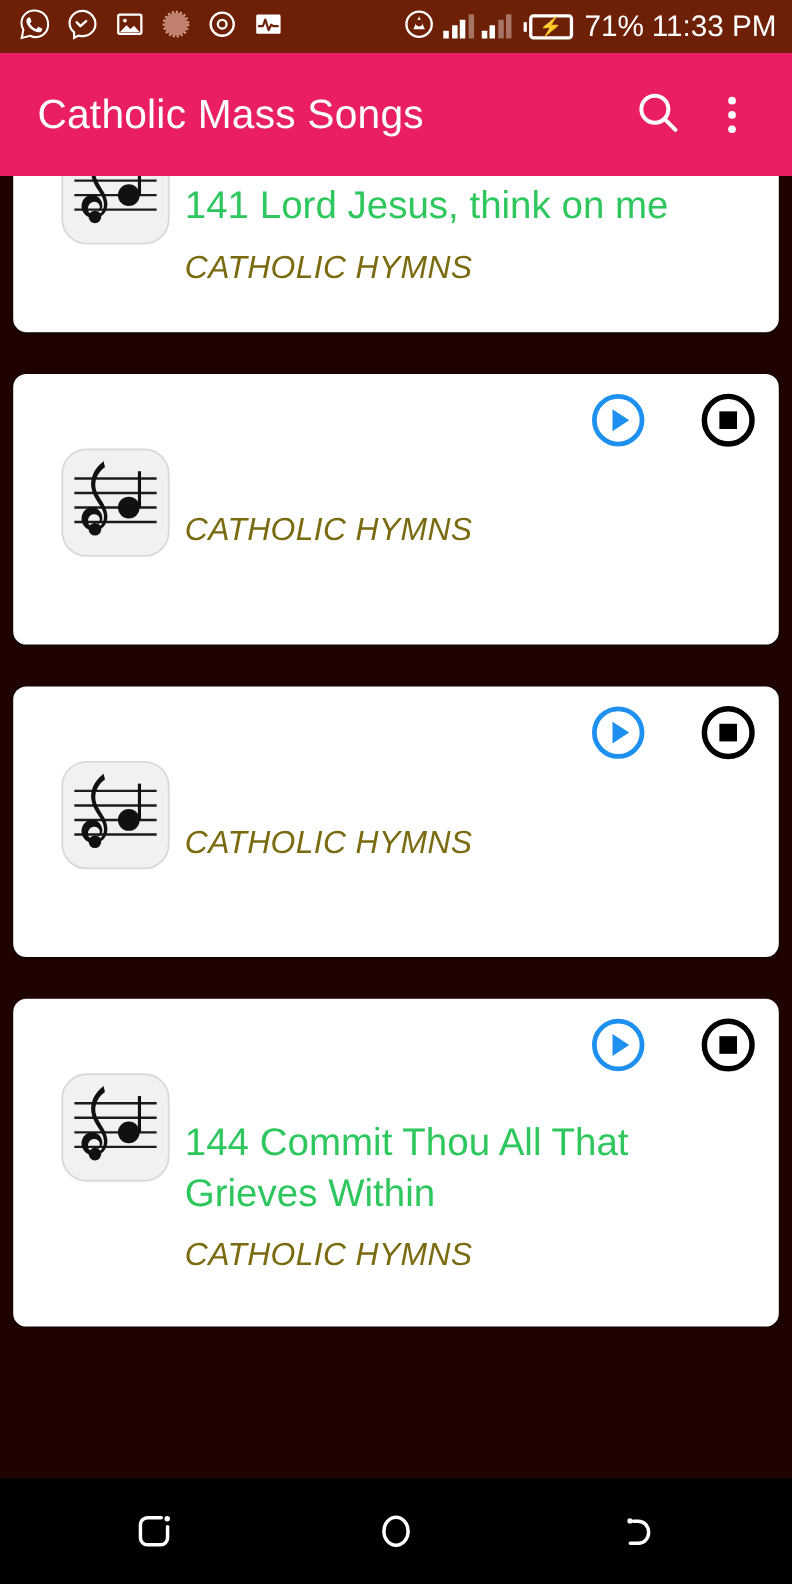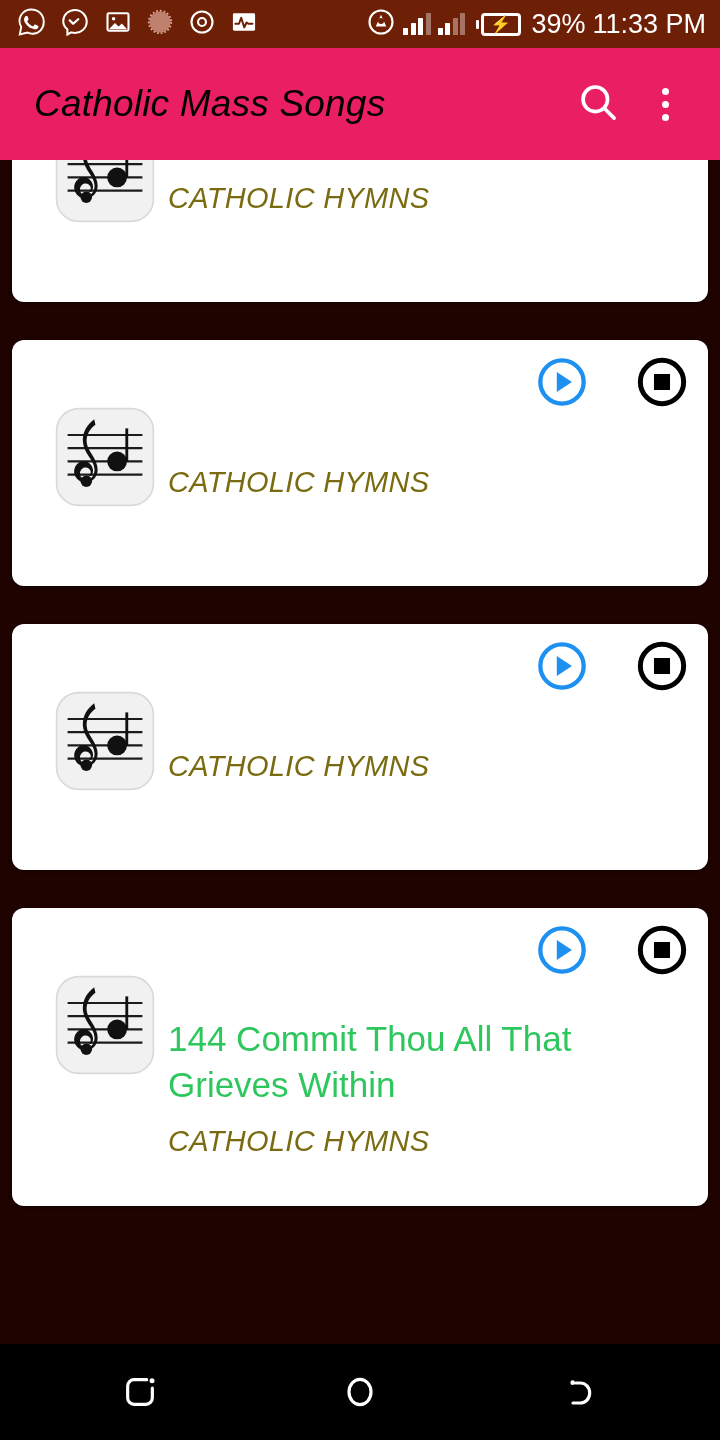--- a/index.html
+++ b/index.html
@@ -96,26 +96,25 @@
   #app-bar {
     flex: 0 0 112px;
     height: 112px;
     background: #ea1e63;
     display: flex;
     align-items: center;
     padding: 0 26px 0 34px;
   }
   #app-title {
     flex: 1 1 auto;
-    color: #000000;
+    color: #ffffff;
     font-size: 37px;
     font-weight: 500;
     letter-spacing: 0.2px;
     white-space: nowrap;
-    font-style: italic;
   }
   #search-button {
     width: 64px; height: 64px;
     display: flex; align-items: center; justify-content: center;
     cursor: pointer;
   }
   #overflow-button {
     width: 58px; height: 70px;
     display: flex; flex-direction: column;
     align-items: center; justify-content: center;
@@ -309,21 +308,21 @@
           <span class="bar b4"></span>
       </span>
 
       <span id="battery-wrap">
         <span class="batt-nub-left"></span>
         <span class="batt-body">
             <span class="batt-bolt">⚡</span>
           </span>
       </span>
 
-      <span id="battery-pct">39%</span>
+      <span id="battery-pct">71%</span>
 
       <span id="clock">11:33 PM</span>
 
     </div>
   </div>
 
   <div id="app-bar">
 
     <div id="app-title">Catholic Mass Songs</div>
 
@@ -363,20 +362,21 @@
                        -3.2 1.3-7.2-.6-8-4-.7-3 1.2-6.3 4.2-6.8 2.3-.4 4.7 1 5.3 3.2.5 2-.6 4.2-2.5 4.8
                        1.8.2 3.6-1 4.3-2.7 1.3-3.2-.3-7.2-3-9.3-3-2.4-7.2-2.3-10.2 0-3.6 2.8-4.6 8.2-2.4 12.2
                        2.3 4.3 7.6 6.3 12.2 5 4.8-1.3 8-6.2 8-11.2 0-5-2.4-9.4-5-13.6-2.3-3.8-4.8-7.6-5-12.2
                        -.2-6 3-11.8 8-15.2l-1.3-5.6z" fill="#111111"></path>
               <circle cx="33" cy="72" r="5.2" fill="#111111"></circle>
               <circle cx="61" cy="54" r="9" fill="#111111"></circle>
               <rect x="68.5" y="24" width="2.6" height="30" fill="#111111"></rect>
             </svg>
           </div>
           <div class="card-text">
+            <div class="song-title">141 Lord Jesus, think on me</div>
             <div class="song-subtitle">CATHOLIC HYMNS</div>
           </div>
         </div>
       </div>
 
       <div class="song-card">
         <div class="card-controls">
           <div class="play-button" title="Play">
             <span>
               <svg width="52" height="52" viewBox="0 0 24 24">

